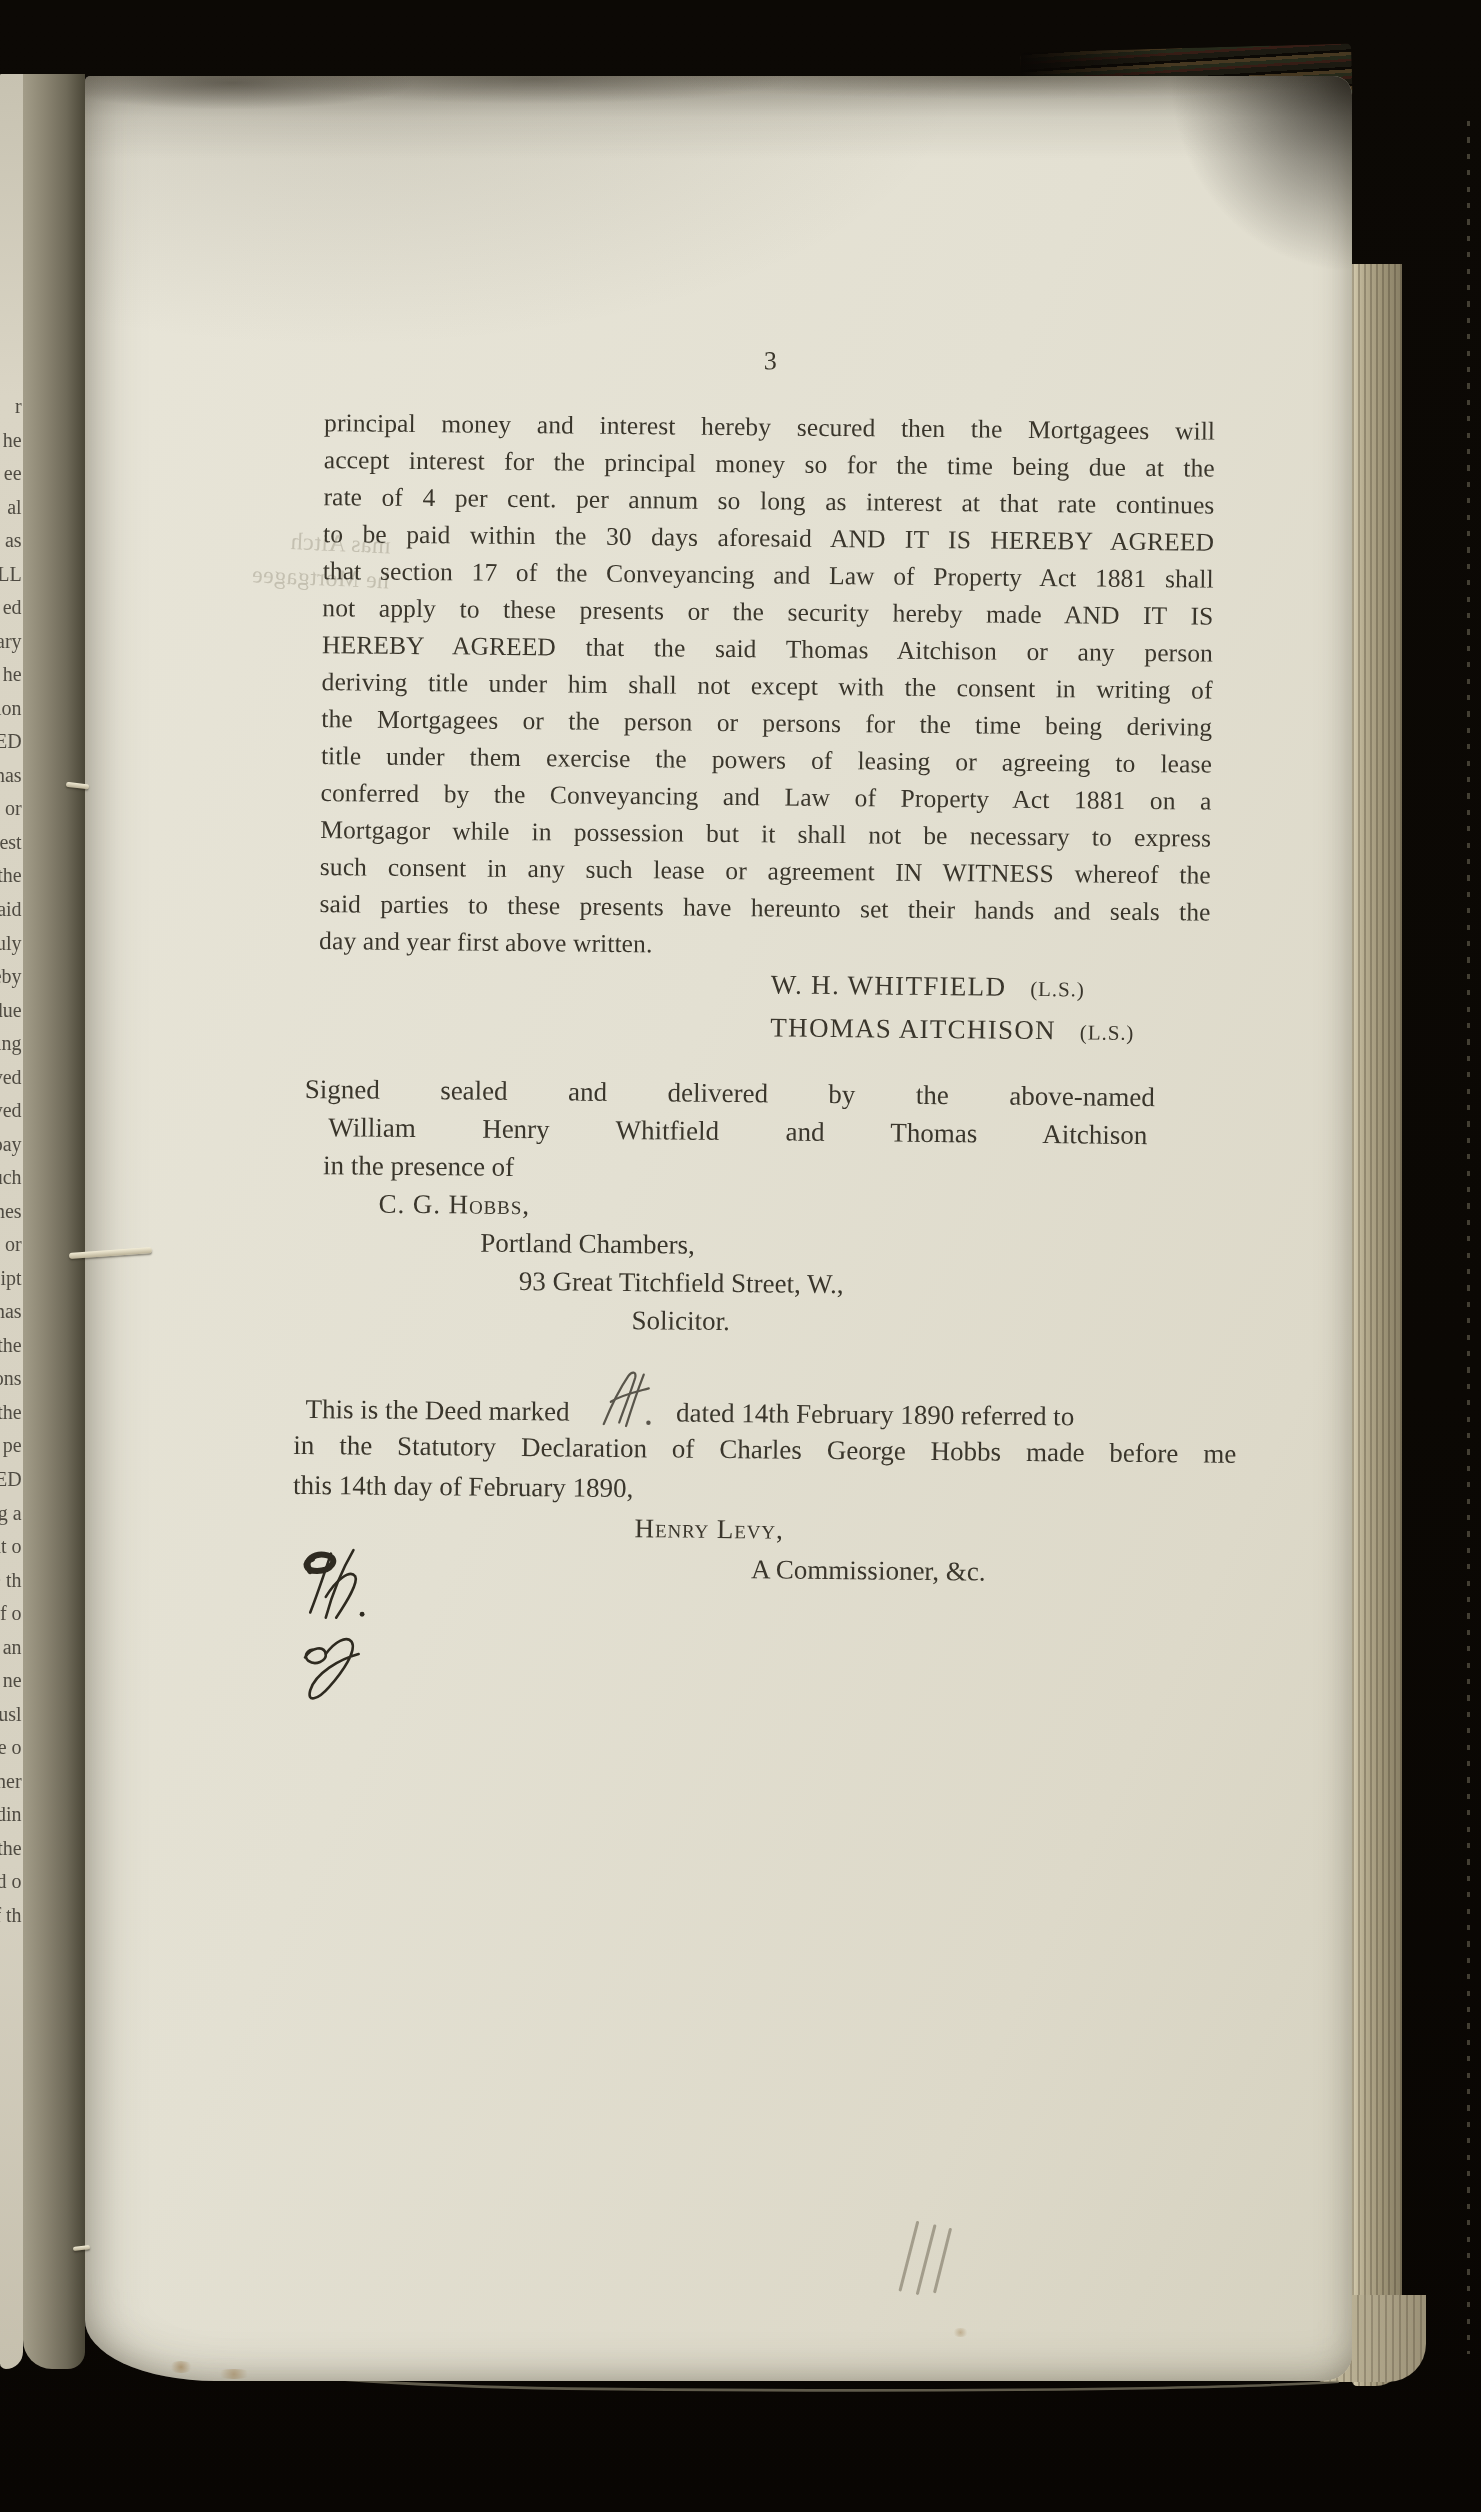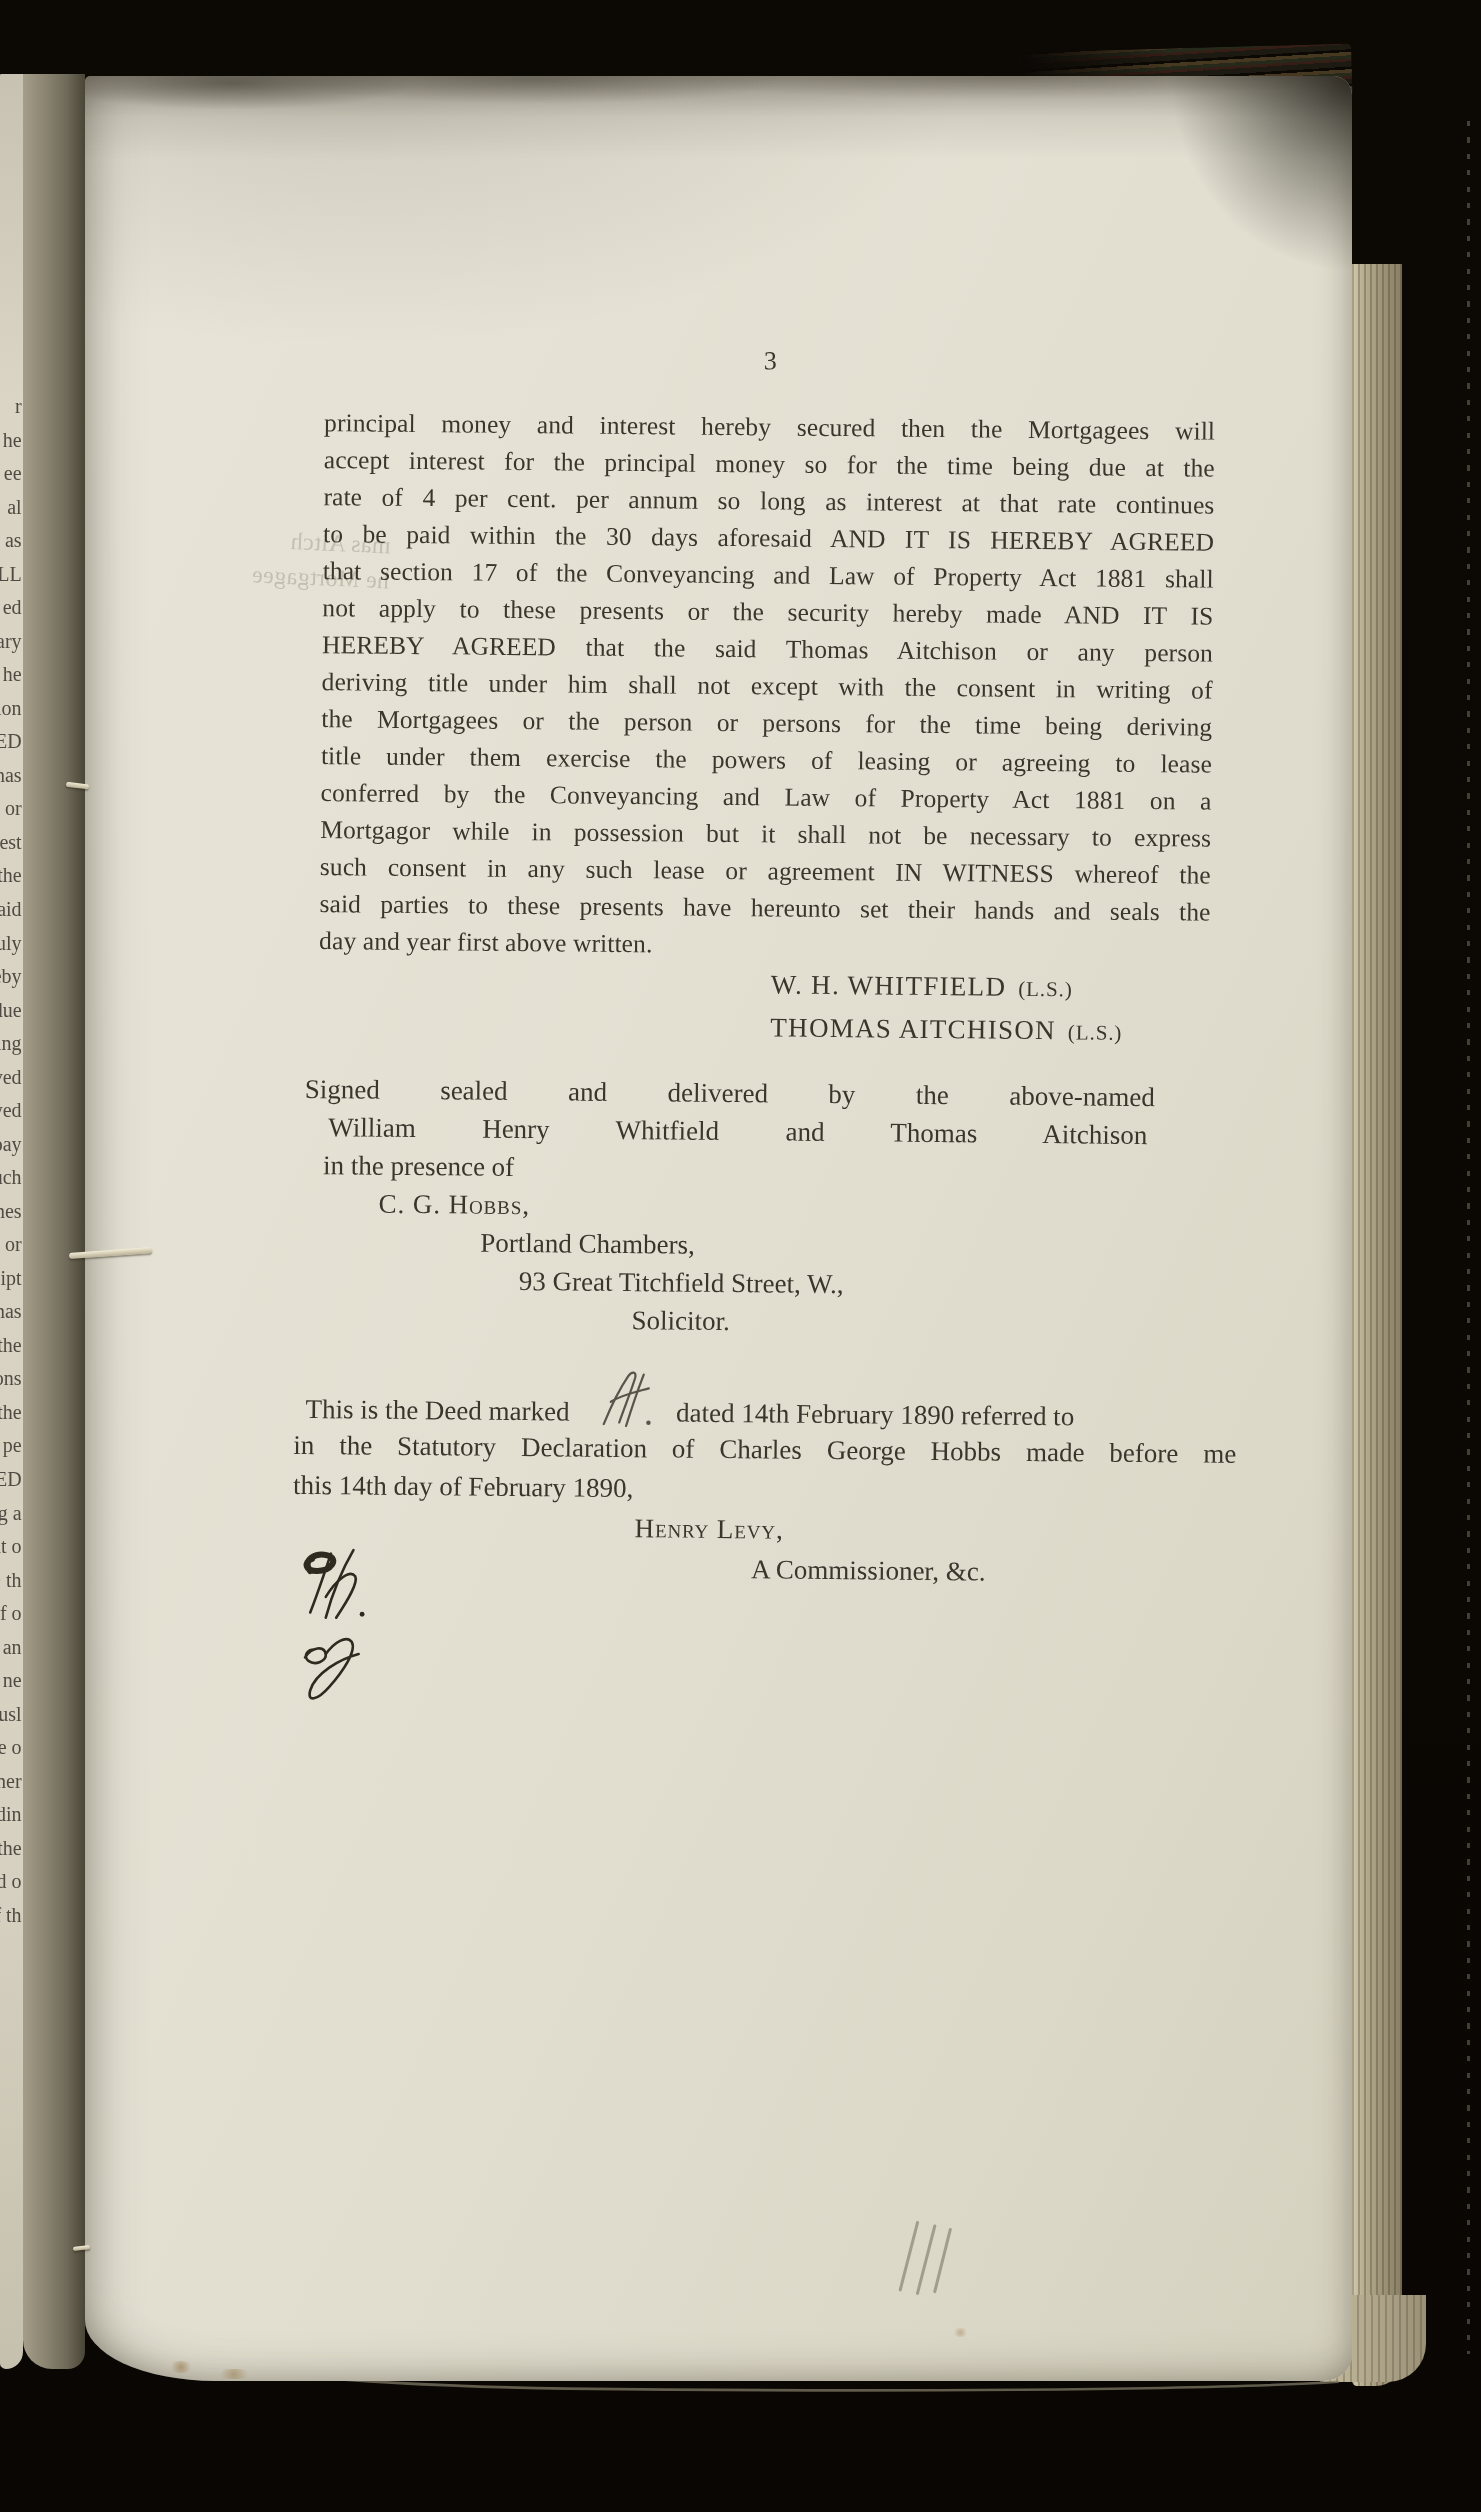--- a/index.html
+++ b/index.html
@@ -77,21 +77,21 @@
       radial-gradient(242px 260px at 100% 0%, rgba(24,21,15,.8), rgba(24,21,15,.2) 55%, transparent 75%),
       linear-gradient(180deg, rgba(58,52,40,.4), rgba(58,52,40,.1) 14%, rgba(58,52,40,0) 28%);
   }
   .content { position:absolute; inset:0; transform:rotate(.55deg); transform-origin:121px 260px; color:#3a362c; }
   .pagenum { position:absolute; left:240px; top:265px; width:891px; text-align:center; font-size:26px; }
   .body-block { position:absolute; left:240px; top:327px; width:891px; font-size:25.5px; line-height:37px; letter-spacing:0.1px; }
   .bline { text-align:justify; text-align-last:justify; }
   .bline.last { text-align-last:left; }
   .sig-block { position:absolute; left:692px; top:888px; font-size:27px; letter-spacing:1.3px; white-space:nowrap; }
   .sig-row { height:43px; }
-  .seal { font-size:21px; letter-spacing:0.9px; margin-left:12px; }
+  .seal { font-size:21px; letter-spacing:0.9px; margin-left:24px; }
   .attest { position:absolute; left:227px; top:997px; font-size:27px; }
   .attest > div { height:38px; white-space:nowrap; }
   .attest-l1 { width:850px; text-align:justify; text-align-last:justify; white-space:normal !important; }
   .attest-l2 { width:819px; margin-left:24px; text-align:justify; text-align-last:justify; white-space:normal !important; }
   .attest-l3 { margin-left:19px; }
   .attest-w  { margin-left:75px; }
   .attest-a1 { margin-left:177px; }
   .attest-a2 { margin-left:216px; }
   .attest-r  { margin-left:329px; }
   .cert { position:absolute; left:219px; top:1298px; width:943px; font-size:27px; }

